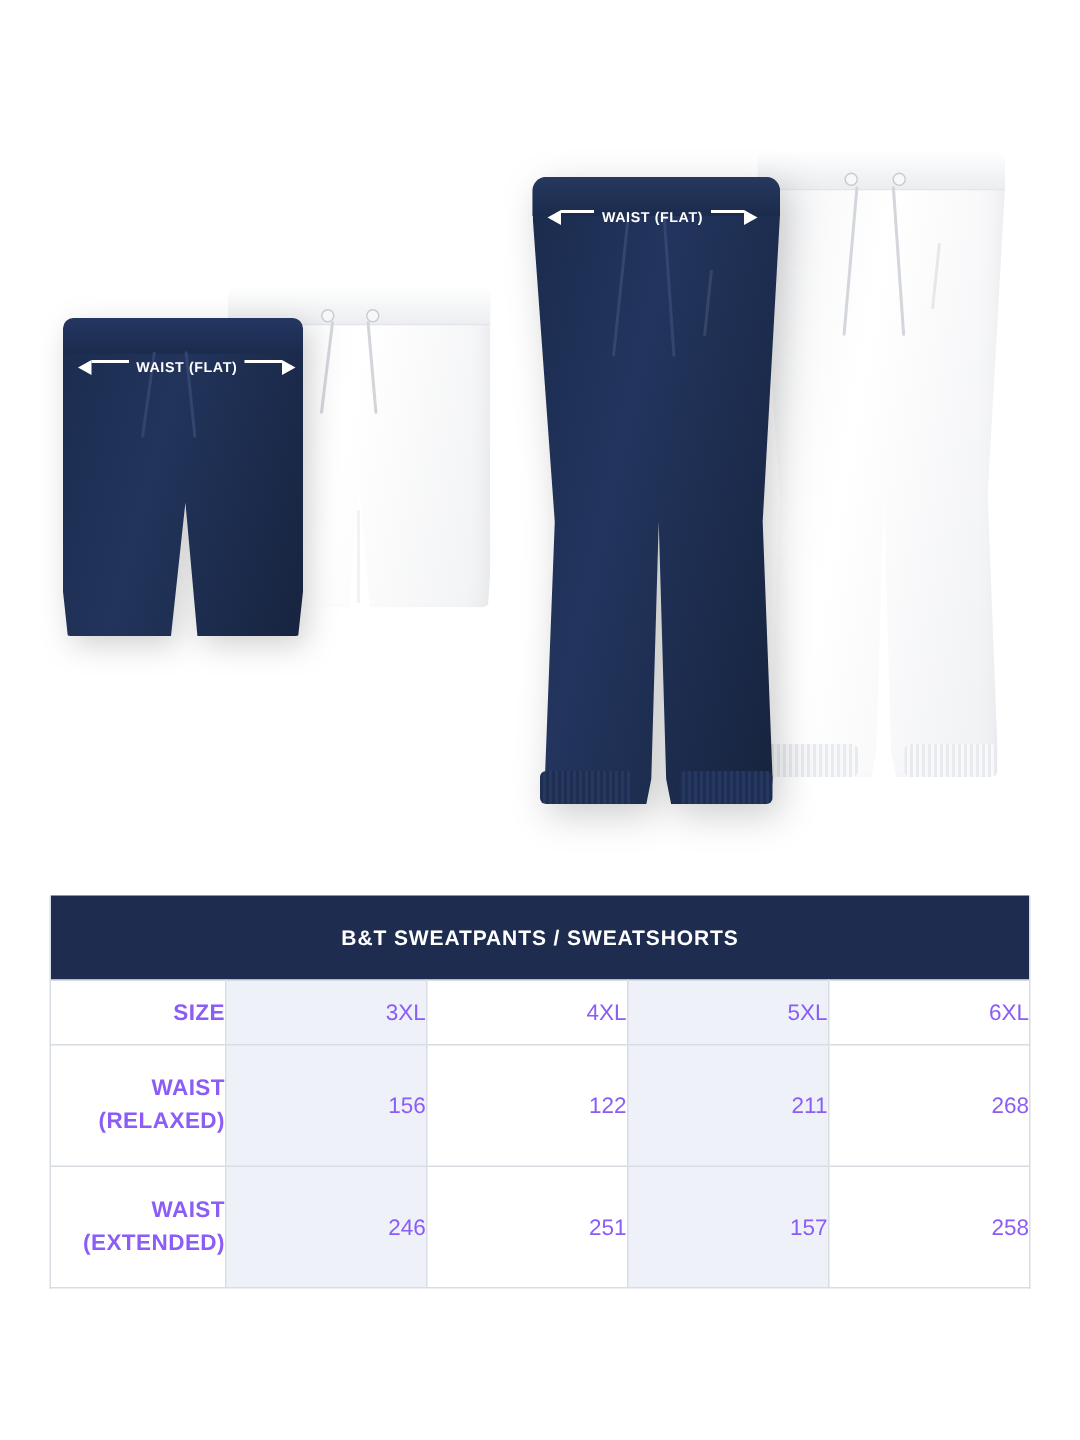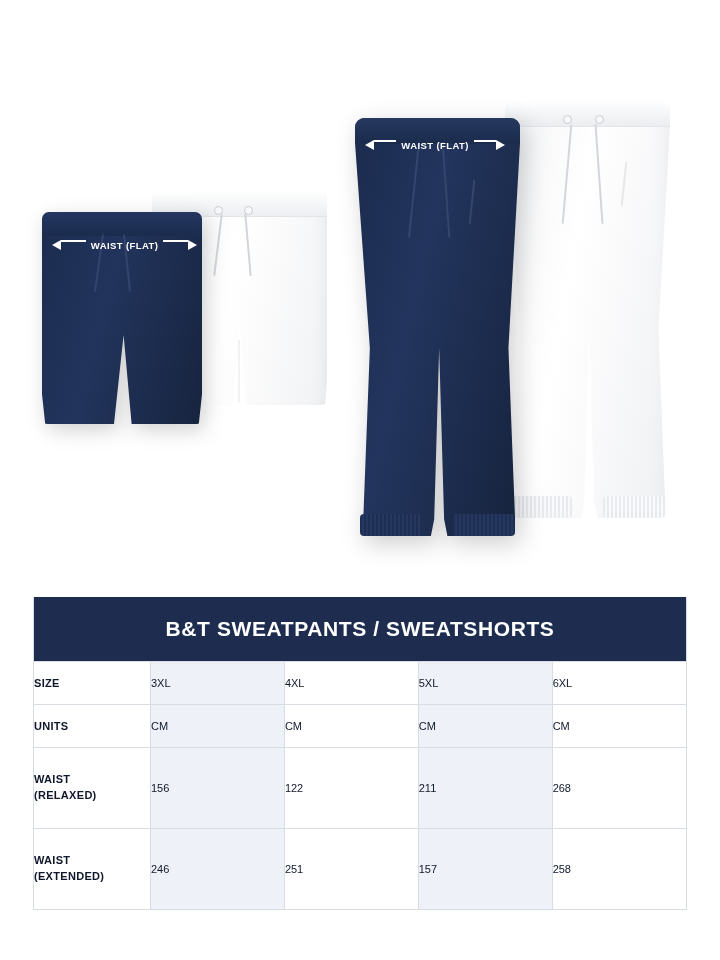--- a/index.html
+++ b/index.html
@@ -327,36 +327,36 @@
     top: 597px;
     width: 654px;
     border: 1px solid #d8dce3;
     border-top: none;
     box-sizing: border-box;
   }
   .chart-title {
     background: #1e2d4f;
     color: #ffffff;
     text-align: center;
-    font-size: 21px;
+    font-size: 14px;
     font-weight: bold;
     letter-spacing: 0.6px;
     padding: 20px 0;
   }
   table.size-table {
     width: 100%;
     border-collapse: collapse;
     table-layout: fixed;
   }
   table.size-table th,
   table.size-table td {
     border: 1px solid #d8dce3;
-    text-align: left;
-    font-size: 11px;
-    color: #0f172a;
+    text-align: right;
+    font-size: 15px;
+    color: #8b5cf6;
     padding: 0;
     height: 42px;
     vertical-align: middle;
   }
   table.size-table th:first-child,
   table.size-table td:first-child {
     border-left: none;
     width: 116px;
     font-weight: bold;
     letter-spacing: 0.3px;
@@ -453,27 +453,20 @@
     <div class="chart-title">B&amp;T SWEATPANTS / SWEATSHORTS</div>
     <table class="size-table">
       <tbody>
         <tr>
           <td class="hdr-label">SIZE</td>
           <td class="shade">3XL</td>
           <td>4XL</td>
           <td class="shade">5XL</td>
           <td>6XL</td>
         </tr>
-        <tr>
-          <td class="hdr-label">UNITS</td>
-          <td class="shade">CM</td>
-          <td>CM</td>
-          <td class="shade">CM</td>
-          <td>CM</td>
-        </tr>
         <tr class="tall">
           <td class="hdr-label two-line">
             <div>WAIST</div>
             <div>(RELAXED)</div>
           </td>
           <td class="shade">156</td>
           <td>122</td>
           <td class="shade">211</td>
           <td>268</td>
         </tr>

